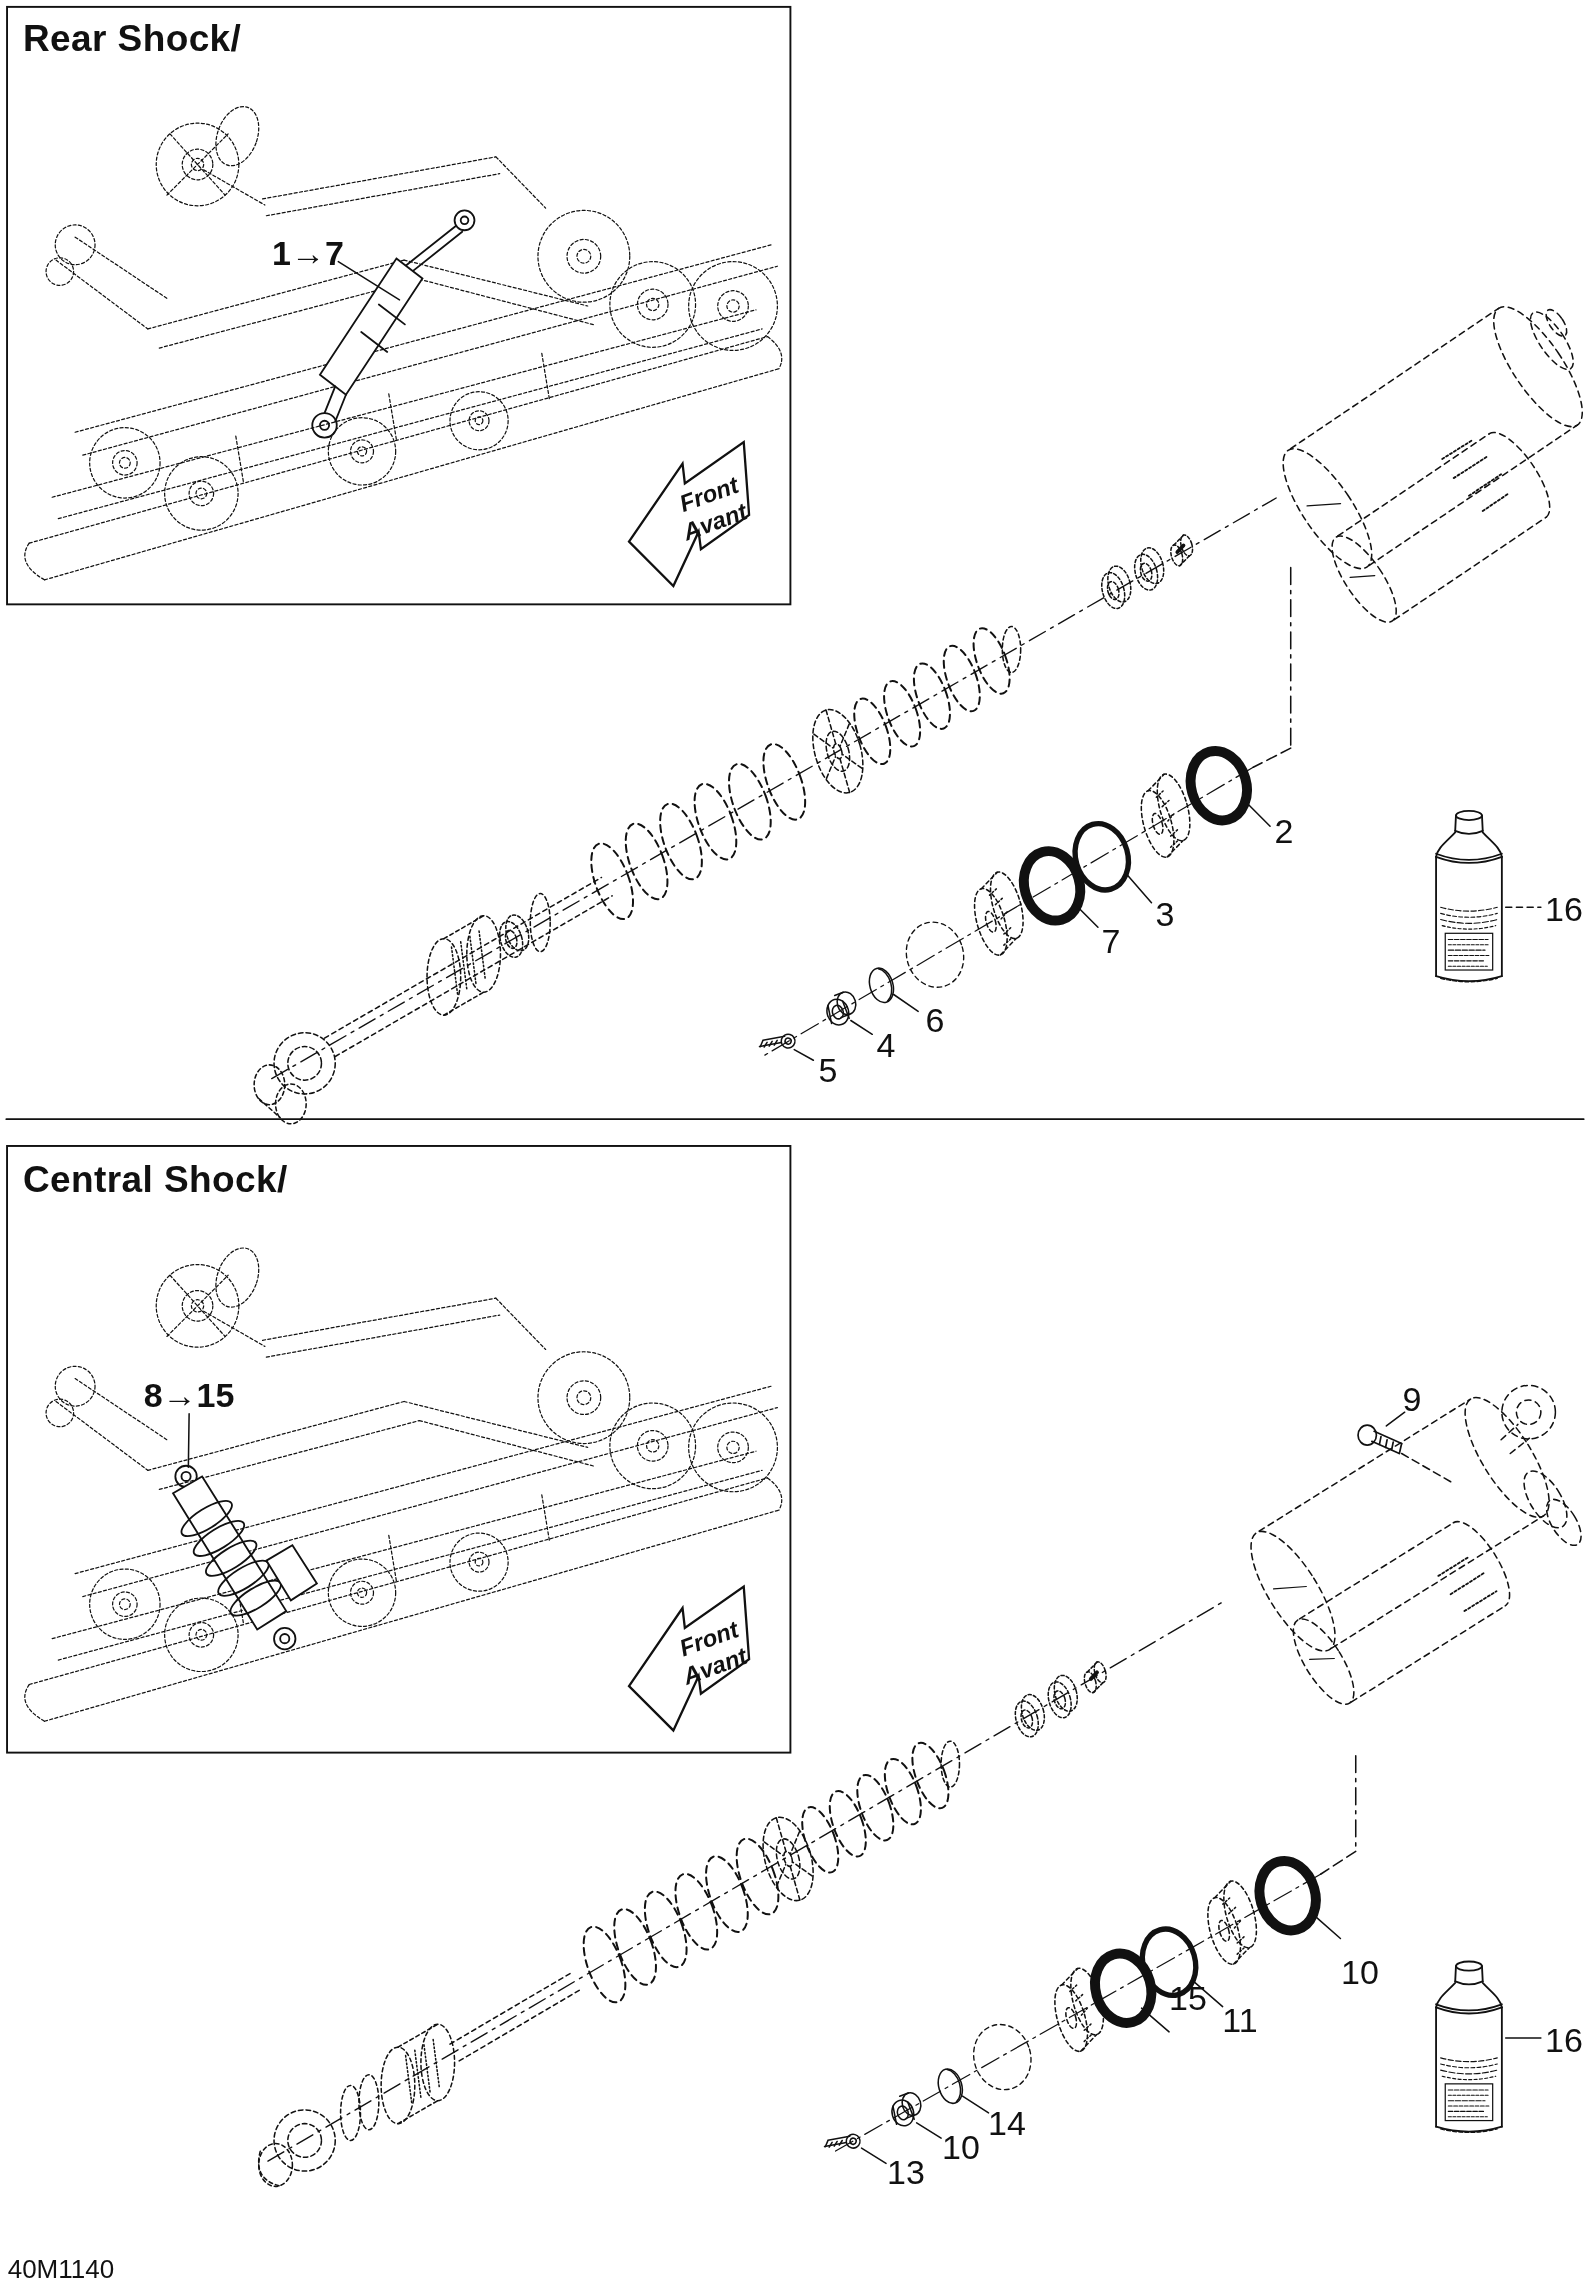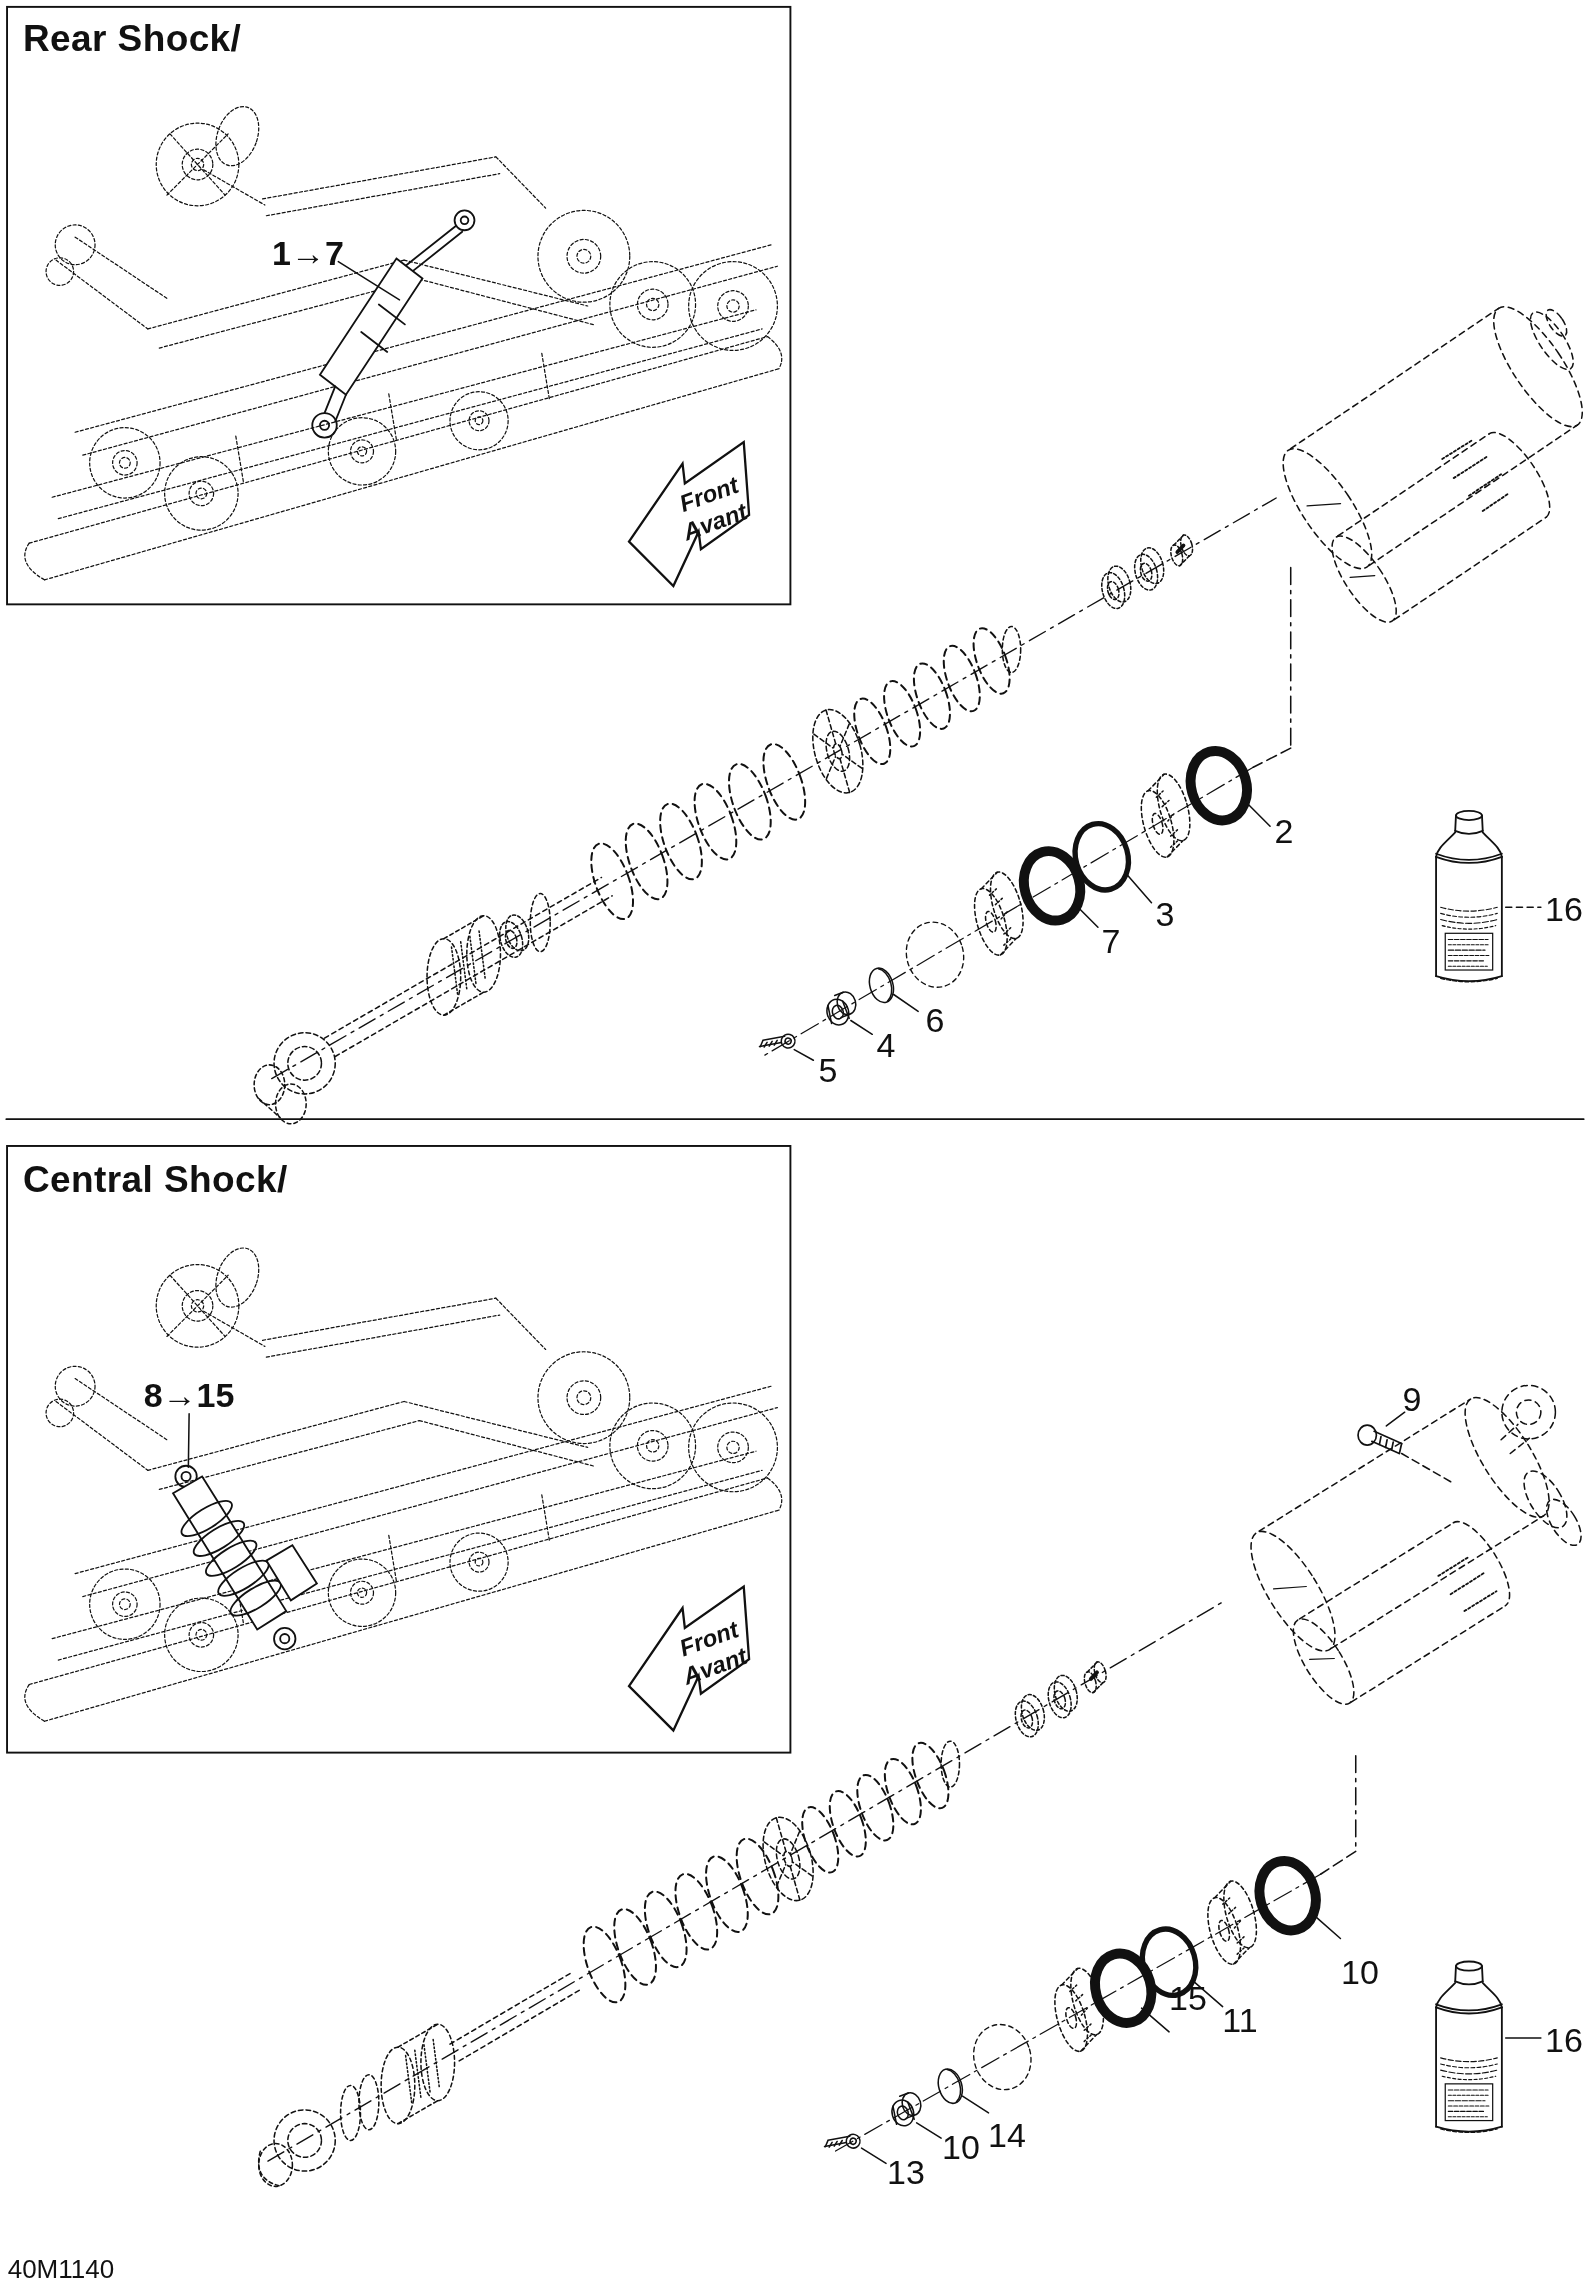--- a/index.html
+++ b/index.html
@@ -472,21 +472,21 @@
 <div class="txt inset-title" style="left:23px;top:1159px;">
   <div>Central Shock/</div>
 </div>
 
 <div class="txt range-label" style="left:189px;top:1395px;">8→15</div>
 
 <div class="txt pn" style="left:1412px;top:1399px;">9</div>
 <div class="txt pn" style="left:1360px;top:1950px;margin-top:22px;">10</div>
 <div class="txt pn" style="left:1240px;top:2020px;">11</div>
 <div class="txt pn" style="left:1188px;top:1998px;">15</div>
-<div class="txt pn" style="left:1007px;top:2123px;margin-top:12px;">14</div>
+<div class="txt pn" style="left:1007px;top:2123px;">14</div>
 <div class="txt pn" style="left:961px;top:2147px;">10</div>
 <div class="txt pn" style="left:906px;top:2172px;">13</div>
 <div class="txt pn" style="left:1564px;top:2040px;">16</div>
 
 <div class="txt footer-code" style="left:7.7px;top:2254px;">40M1140</div>
 
 </div>
 
 
 </body></html>

